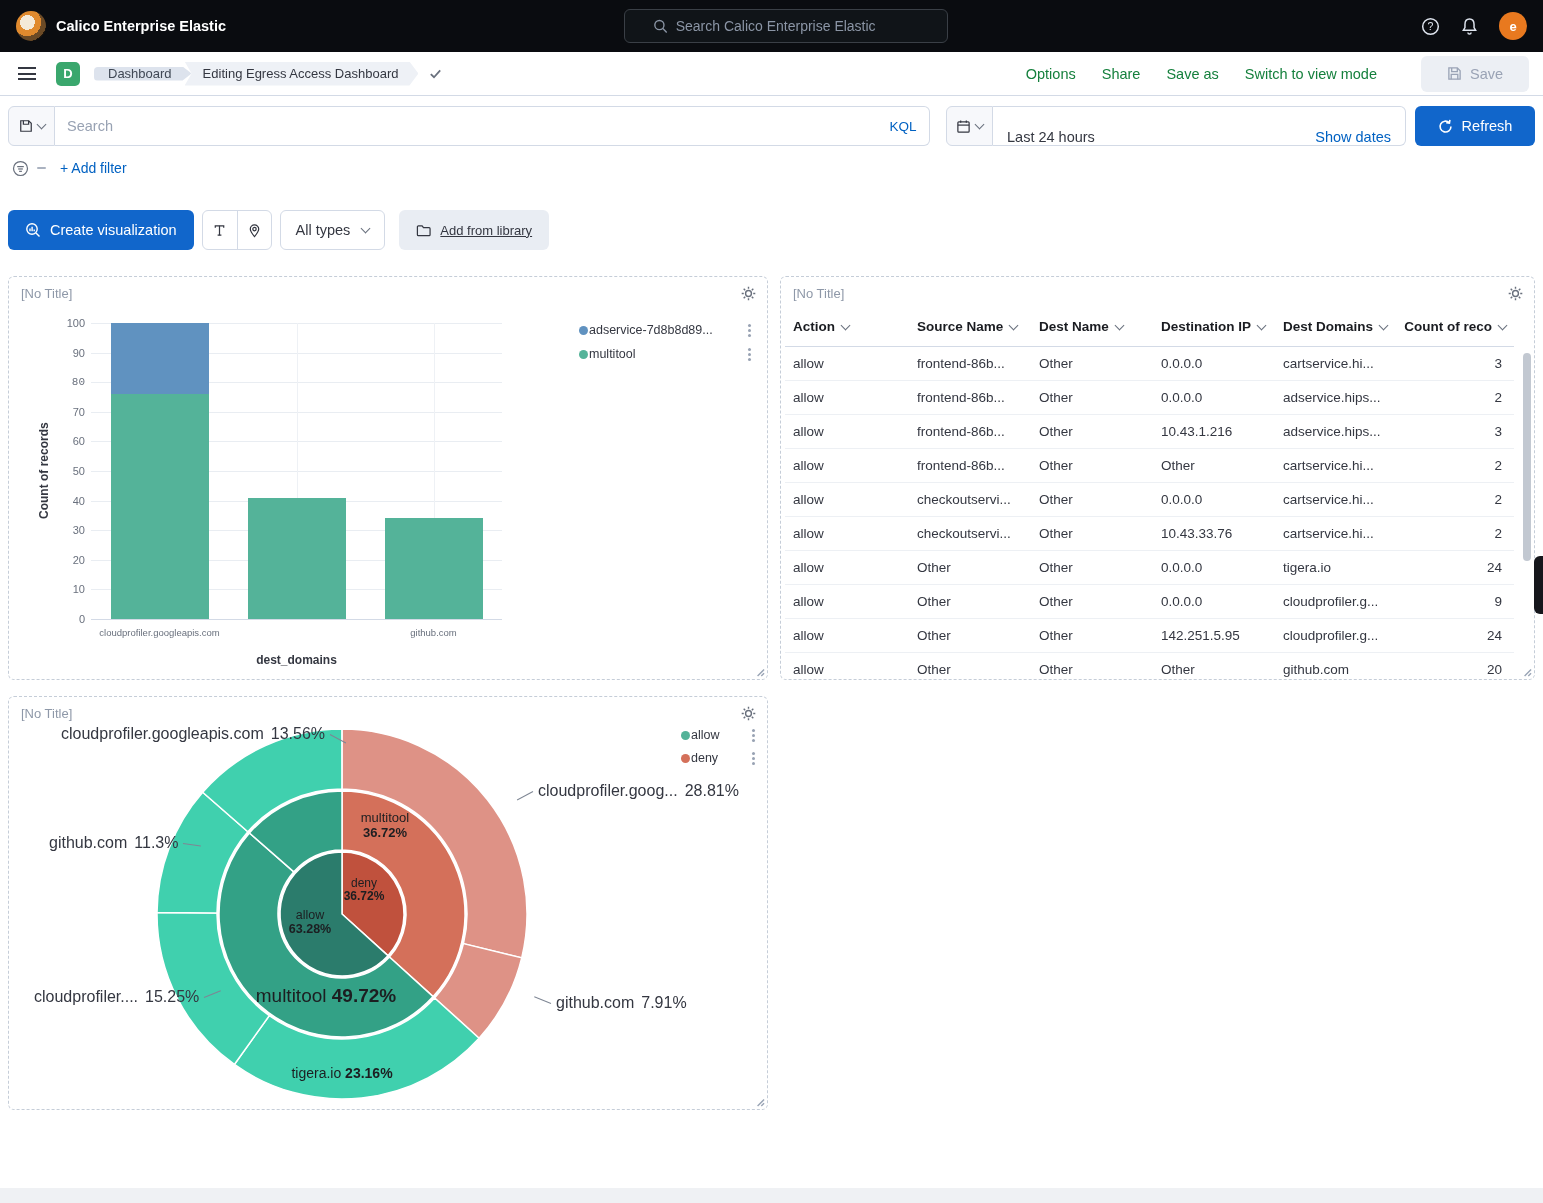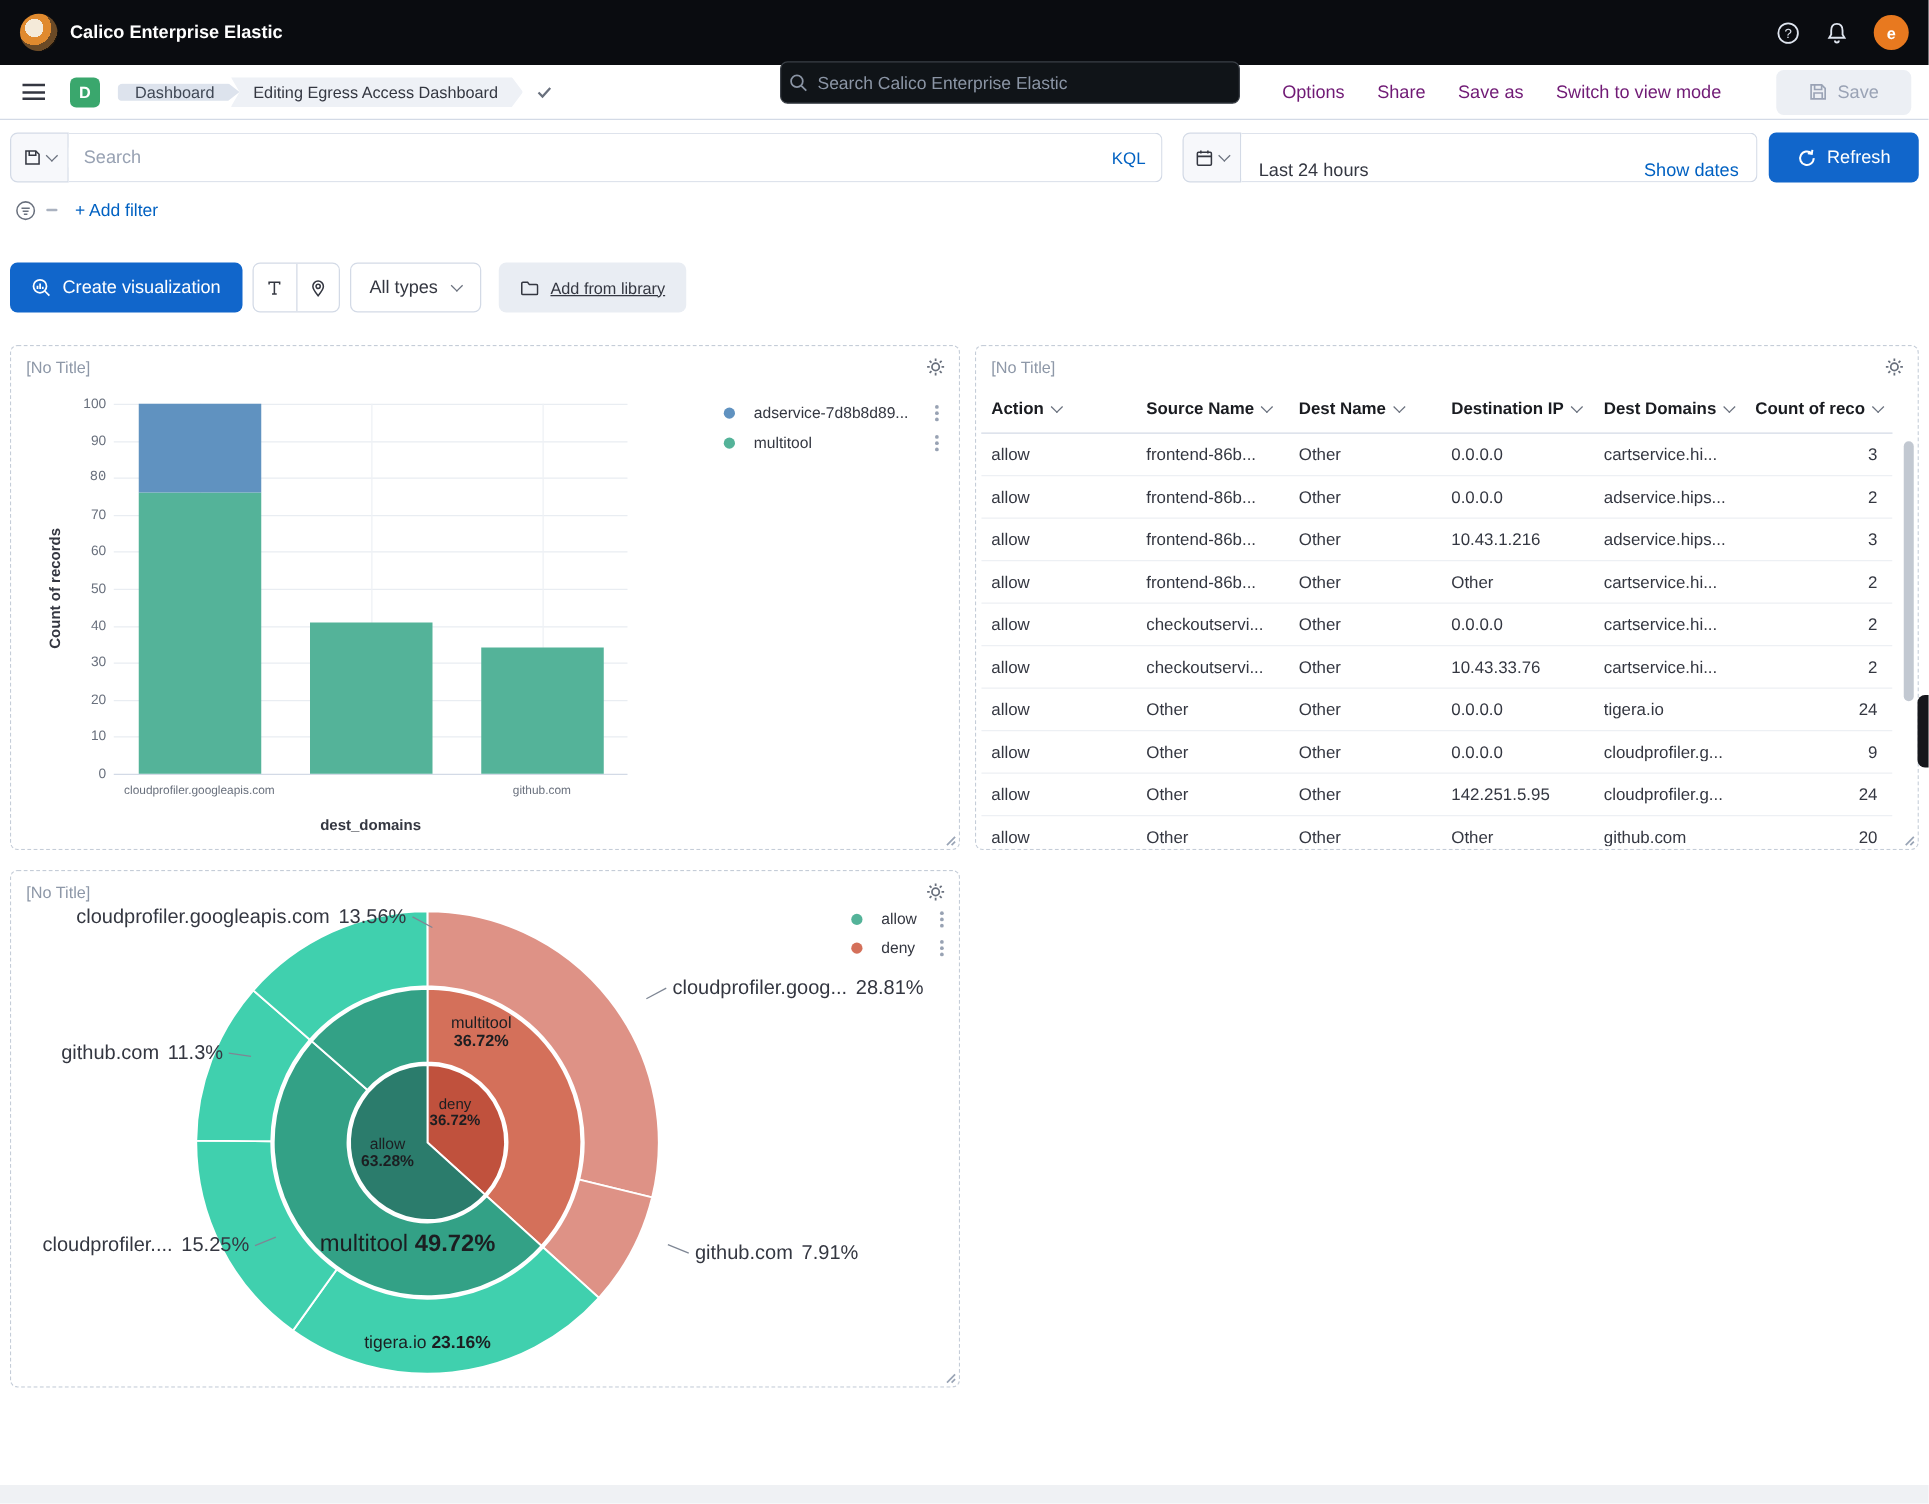--- a/index.html
+++ b/index.html
@@ -7,40 +7,40 @@
   body{font-family:"Liberation Sans",sans-serif;background:#fff;position:relative;overflow:hidden;color:#343741;}
   a{cursor:pointer;text-decoration:none;}
   button{font-family:inherit;border:none;background:none;padding:0;cursor:pointer;font-size:inherit;color:inherit;justify-content:flex-end;}
   input{font-family:inherit;}
 
   
   .topbar{position:absolute;left:0;top:0;width:100%;height:52px;background:#0a0c10;display:flex;align-items:center;padding:0 16px;z-index:20;}
   .logo{width:30px;height:30px;border-radius:50%;flex:none;margin-right:10px;
         background:radial-gradient(circle at 38% 38%,#f4ead9 0 28%,#e08a2e 28% 52%,#6b4a26 52% 72%,#1d150c 72%);}
   .brand{color:#fff;font-weight:700;font-size:14.5px;white-space:nowrap;}
-  .top-search{position:absolute;left:624px;top:9px;width:368px;height:34px;background:#101418;border:1px solid #3a3f46;border-radius:6px;display:flex;align-items:center;padding:0 6px;margin-top:40px;}
+  .top-search{position:absolute;left:624px;top:9px;width:324px;height:34px;background:#101418;border:1px solid #3a3f46;border-radius:6px;display:flex;align-items:center;padding:0 28px;}
   .top-search input{background:transparent;border:none;outline:none;color:#d4dae3;font-size:14px;margin-left:8px;width:100%;}
   .top-search input::placeholder{color:#8b95a5;}
   .top-icons{margin-left:auto;display:flex;align-items:center;gap:20px;}
   .tico{width:19px;height:19px;display:block;}
   .avatar{width:28px;height:28px;border-radius:50%;background:#e8791f;color:#fff;font-size:13px;font-weight:600;display:flex;align-items:center;justify-content:center;}
 
   
   .navbar{position:absolute;top:52px;left:0;width:100%;height:44px;background:#fff;border-bottom:1px solid #d3dae6;display:flex;align-items:center;padding:0 14px;z-index:15;}
   .menu-btn{width:26px;height:26px;display:flex;align-items:center;justify-content:center;}
   .burger{width:18px;height:13px;border-top:2px solid #343741;border-bottom:2px solid #343741;position:relative;display:block;}
   .burger::before{content:"";position:absolute;left:0;right:0;top:3.5px;height:2px;background:#343741;}
   .app-badge{width:24px;height:24px;border-radius:5px;background:#3aa76d;color:#fff;font-size:13px;font-weight:700;display:flex;align-items:center;justify-content:center;margin:0 14px 0 16px;flex:none;}
   .crumb1{height:14px;background:#dde3ed;color:#404855;font-size:13px;display:flex;align-items:center;padding:0 20px 0 14px;
           clip-path:polygon(0 0,calc(100% - 9px) 0,100% 50%,calc(100% - 9px) 100%,0 100%);border-radius:4px 0 0 4px;}
   .crumb2{height:24px;background:#eef1f6;color:#343741;font-size:13px;display:flex;align-items:center;padding:0 20px 0 18px;margin-left:-7px;
           clip-path:polygon(0 0,calc(100% - 9px) 0,100% 50%,calc(100% - 9px) 100%,0 100%,7px 50%);}
   .check-ic{width:15px;height:15px;margin-left:10px;}
   .nav-links{margin-left:auto;display:flex;align-items:center;gap:26px;font-size:14.5px;}
-  .nav-links a{color:#701a75;}
+  .nav-links a{color:#15803d;}
   .save-btn{height:36px;min-width:108px;background:#eceff4;border-radius:6px;color:#9aa3b5;font-size:14.5px;display:flex;align-items:center;justify-content:center;gap:8px;margin-left:18px;padding:0 18px;}
 
   
   .querybar{position:absolute;top:106px;left:8px;right:8px;height:40px;display:flex;align-items:center;}
   .sq-btn{width:47px;height:40px;border:1px solid #d3dae6;border-radius:6px 0 0 6px;background:#f7f8fb;display:flex;align-items:center;justify-content:center;gap:5px;}
   .search-field{flex:0 0 875px;height:40px;border:1px solid #d3dae6;border-left:none;border-radius:0 6px 6px 0;display:flex;align-items:center;background:#fff;}
   .search-field input{flex:1;border:none;outline:none;font-size:14.5px;padding:0 12px;color:#343741;}
   .search-field input::placeholder{color:#98a2b3;}
   .kql{width:52px;text-align:center;font-size:13.5px;color:#0061c2;cursor:pointer;}
   .date-group{display:flex;margin-left:16px;height:40px;width:460px;}
@@ -68,21 +68,21 @@
   
   .panel{position:absolute;background:#fff;border:1px dashed #c5cdd8;border-radius:6px;}
   #panel-bar{left:8px;top:276px;width:760px;height:404px;}
   #panel-table{left:780px;top:276px;width:755px;height:404px;}
   #panel-pie{left:8px;top:696px;width:760px;height:414px;}
   .panel-title{position:absolute;top:9px;left:12px;font-size:13px;color:#8e98a8;}
   .panel-gear{position:absolute;top:8px;right:10px;width:17px;height:17px;cursor:pointer;}
   .resize-handle{position:absolute;right:2px;bottom:2px;width:13px;height:13px;cursor:nwse-resize;}
 
   
-  .legend-row{display:flex;align-items:center;gap:15px;font-size:12.5px;color:#343741;}
+  .legend-row{display:flex;align-items:center;gap:1px;font-size:12.5px;color:#343741;}
   .dot{width:9px;height:9px;border-radius:50%;flex:none;}
   .vdots{margin-left:auto;width:3px;height:3px;border-radius:50%;background:#98a2b3;box-shadow:0 -5px 0 #98a2b3,0 5px 0 #98a2b3;cursor:pointer;flex:none;}
 
   
   .ylab{position:absolute;left:28px;top:46px;height:296px;display:flex;align-items:center;justify-content:center;
         writing-mode:vertical-rl;transform:rotate(180deg);font-size:12px;font-weight:700;color:#343741;}
   #bar-yticks{position:absolute;left:48px;top:46px;width:28px;height:296px;}
   .ytick{position:absolute;right:0;transform:translateY(-50%);font-size:11px;color:#69707d;}
   #bar-plot{position:absolute;left:82px;top:46px;width:411px;height:296px;}
   .hgrid{position:absolute;left:0;right:0;height:1px;background:#e9edf2;}

